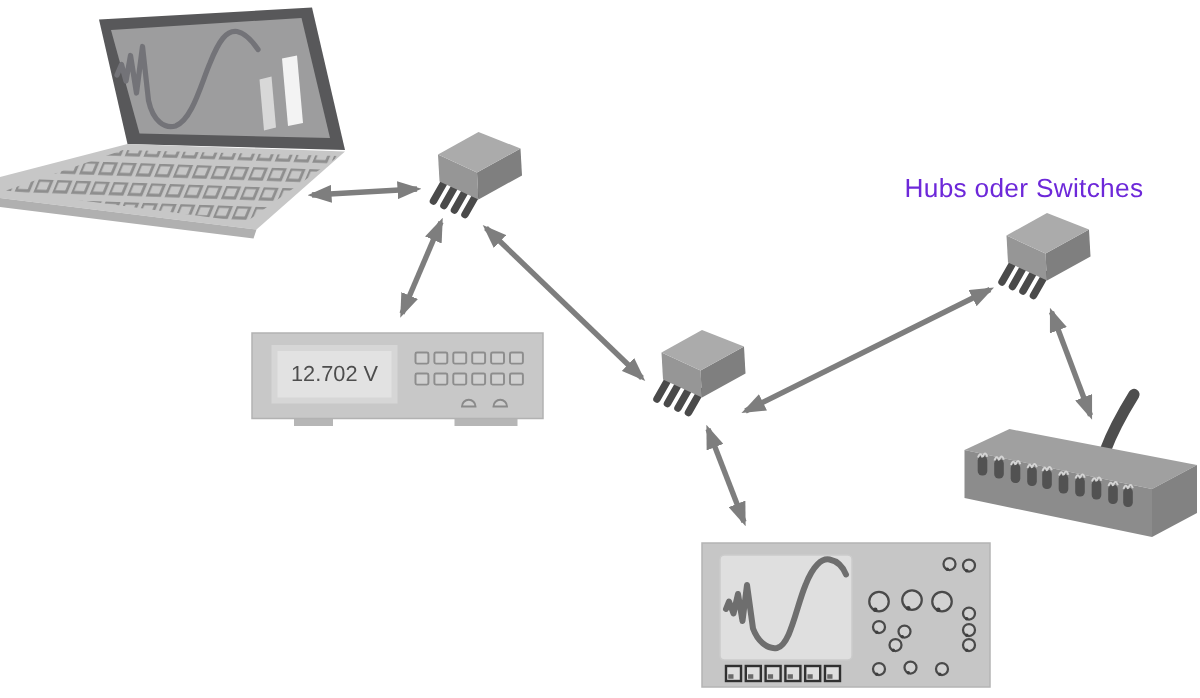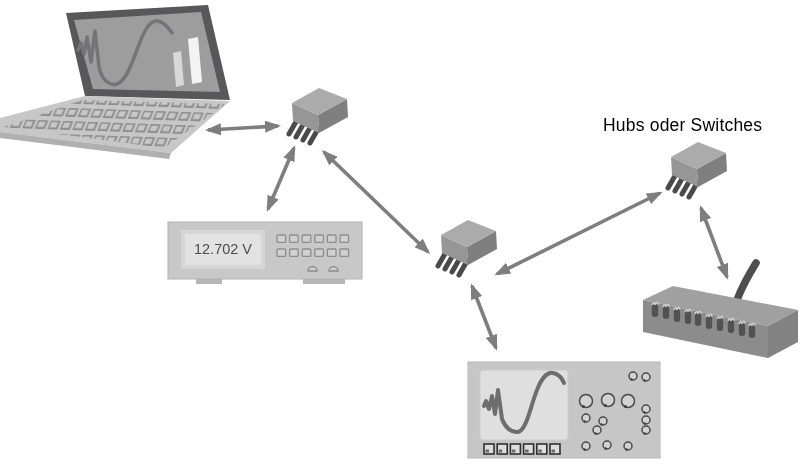--- a/index.html
+++ b/index.html
@@ -1,20 +1,20 @@
 <!DOCTYPE html>
 <html><head>
 <meta charset="utf-8">
 <style>
   html,body{margin:0;padding:0;background:#ffffff;}
   .canvas{position:relative;width:800px;height:465px;background:#ffffff;overflow:hidden;
           font-family:"Liberation Sans",sans-serif;}
   .canvas svg{position:absolute;left:0;top:0;}
   .hubs-label{position:absolute;left:603px;top:115px;width:190px;
-              font-size:17.5px;font-weight:400;color:#000000;letter-spacing:.2px;
+              font-size:17.5px;font-weight:400;color:#6d28d9;letter-spacing:.2px;
               font-family:"Liberation Sans",sans-serif;}
 </style>
 </head>
 <body>
 
 <div class="canvas">
 
   <svg width="800" height="465" viewBox="0 0 800 465">
     <defs>
       <marker id="arr" viewBox="0 0 16 12" markerWidth="16" markerHeight="12" markerUnits="userSpaceOnUse" refX="13" refY="6" orient="auto-start-reverse">

